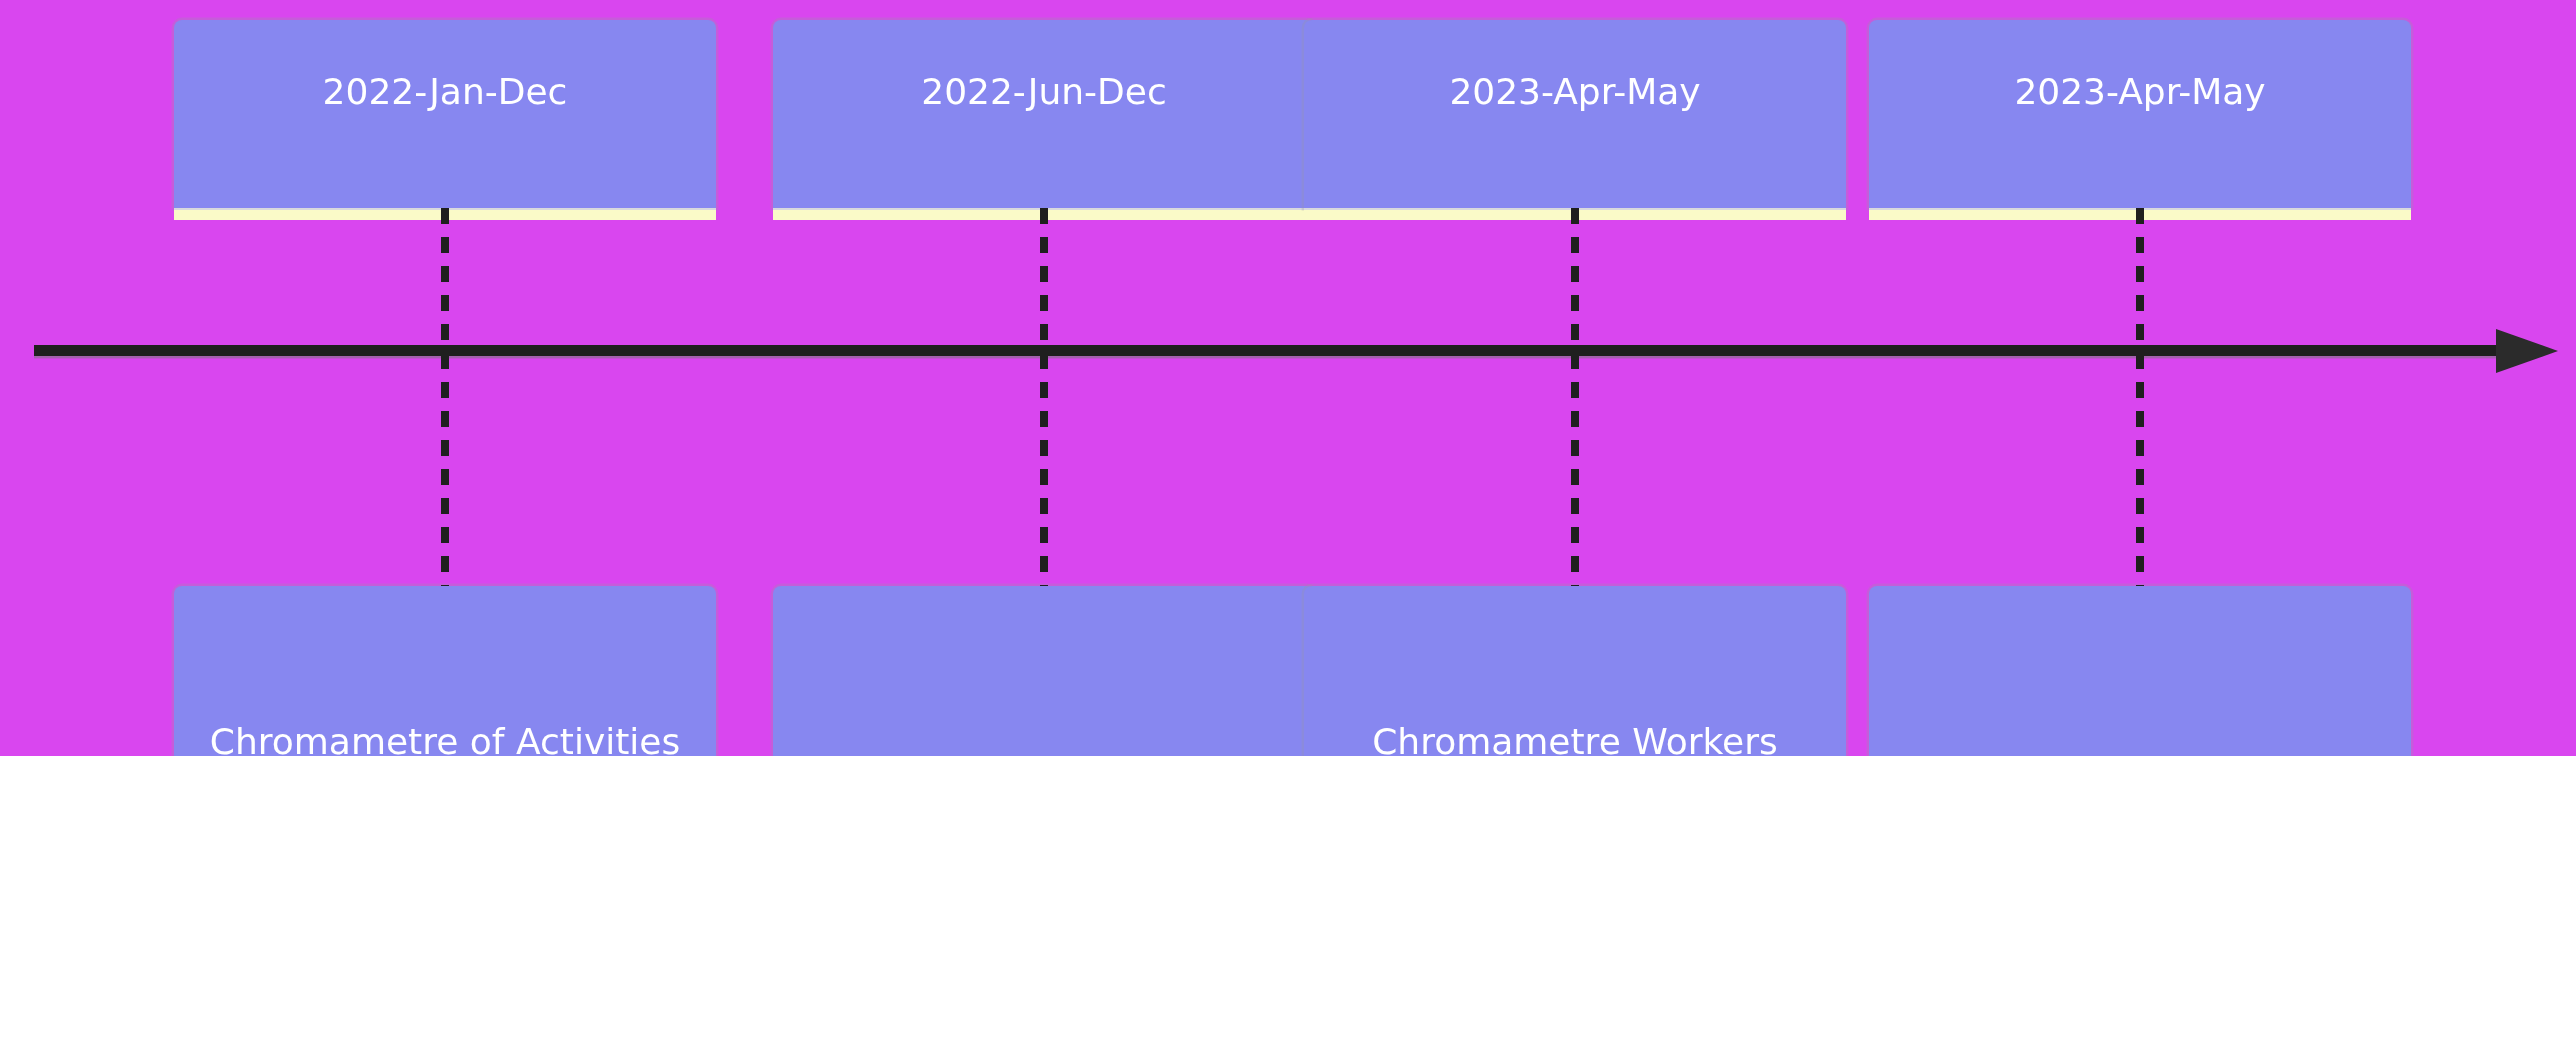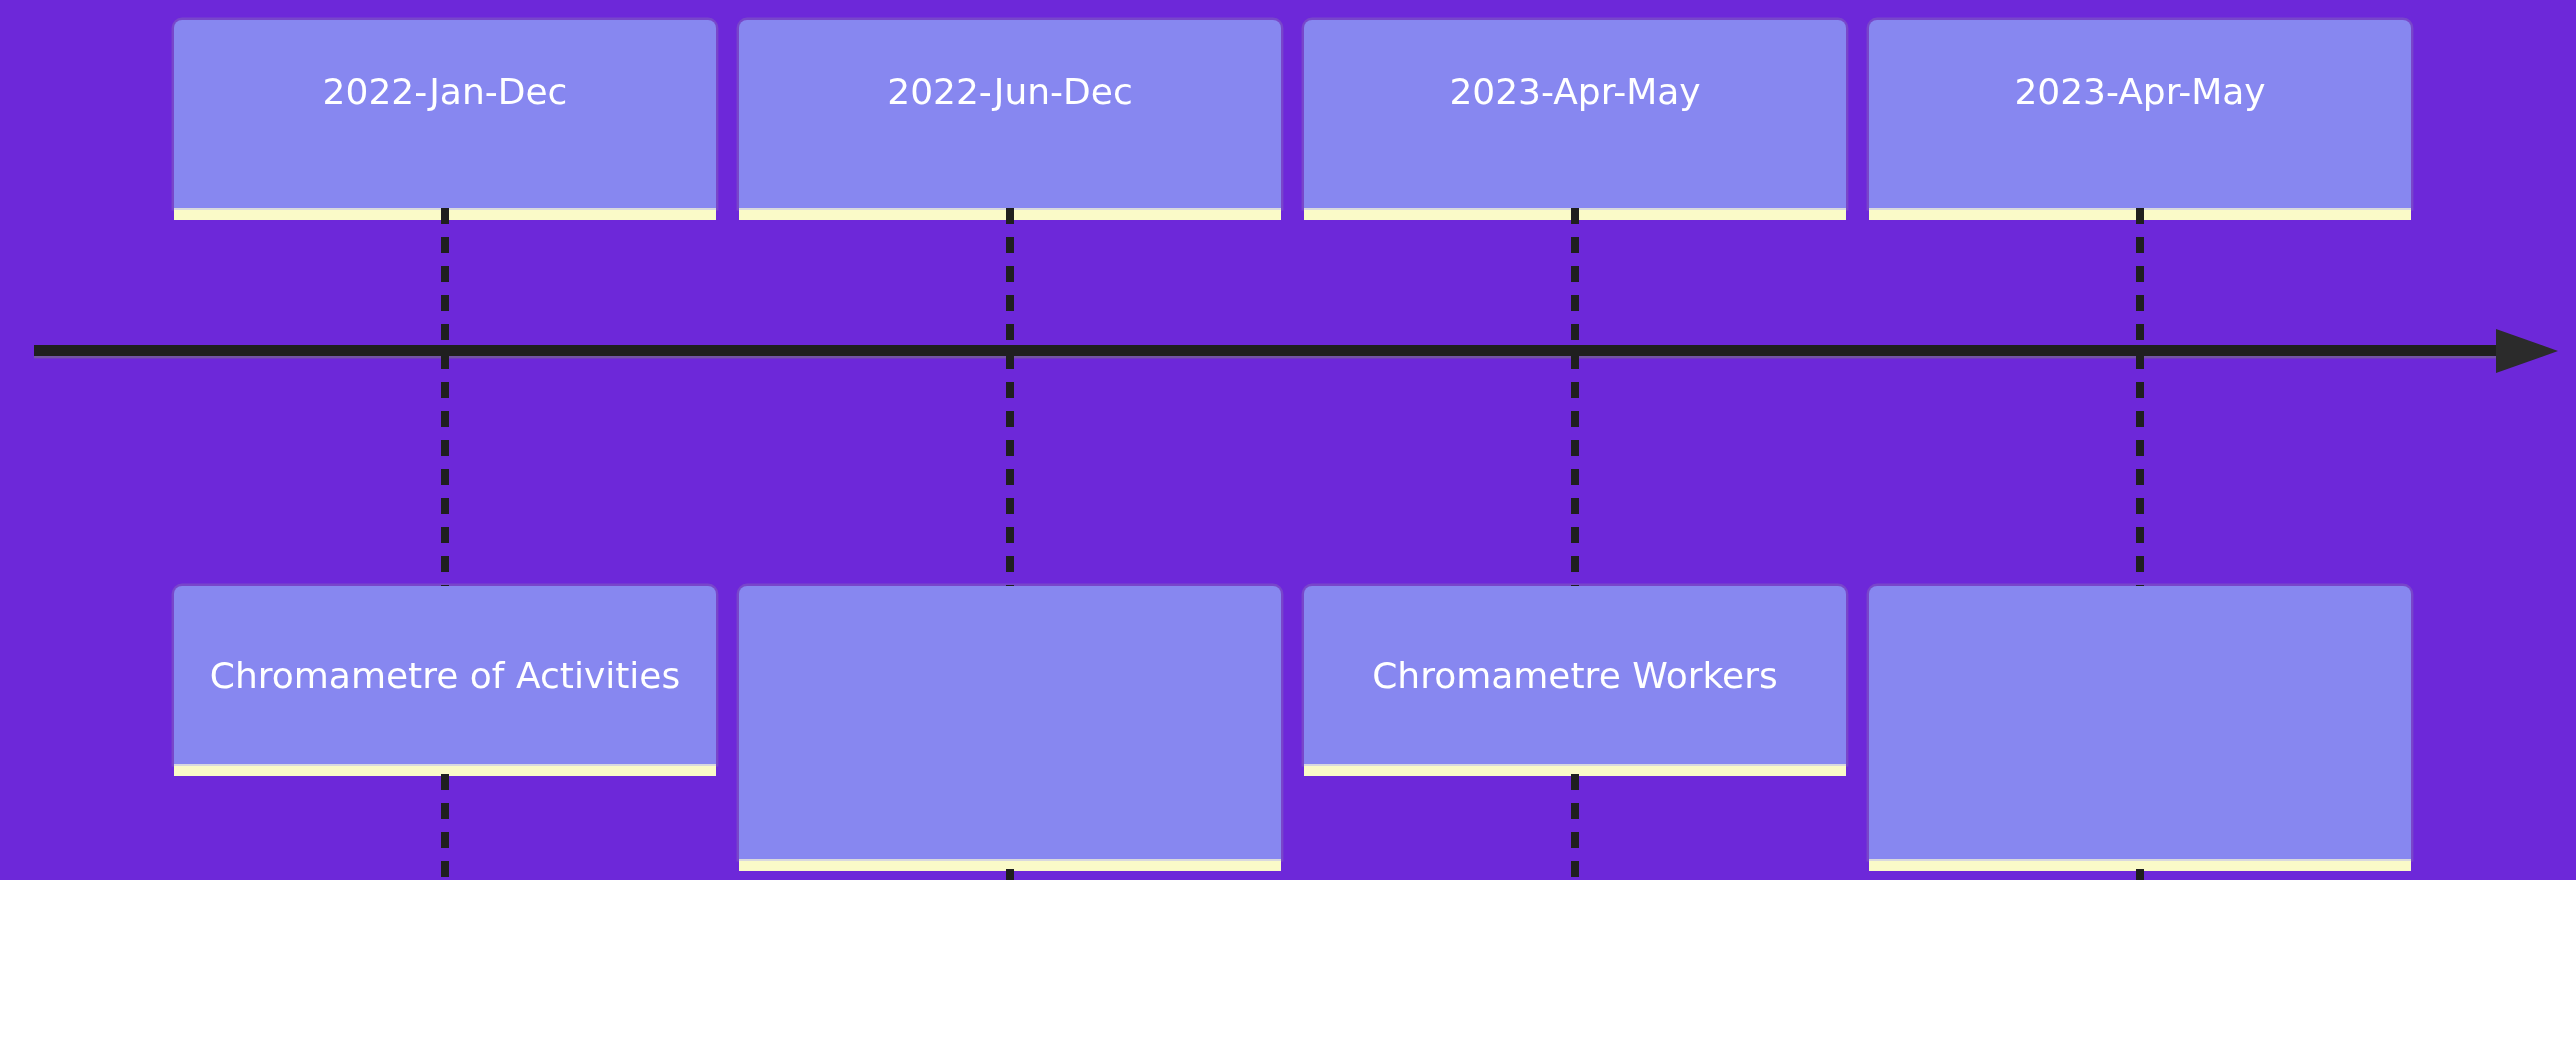--- a/index.html
+++ b/index.html
@@ -12,22 +12,22 @@
     --box-fill: #8787F0;
     --box-text: #FFFFFF;
     --accent-strip: #FAFAC8;
     --strip-edge: #D8D8DE;
     --line-color: #1F1F1F;
     --arrow-fill: #2B2B2B;
   }
   .canvas {
     position: relative;
     width: 2576px;
-    height: 880px;
-    background: #6d28d9;
+    height: 756px;
+    background: #d946ef;
     overflow: hidden;
   }
 
   
   .axis-line {
     position: absolute;
     left: 34px;
     top: 345px;
     width: 2467px;
     height: 11.4px;
@@ -48,21 +48,21 @@
   }
 
   
   .col {
     position: absolute;
     top: 0;
     width: 542px;
     height: 1056px;
   }
   .col.c1 { left: 174px; }
-  .col.c2 { left: 739px; }
+  .col.c2 { left: 773px; }
   .col.c3 { left: 1304px; }
   .col.c4 { left: 1869px; }
 
   
   .box {
     position: absolute;
     left: 0;
     width: 542px;
     background: var(--box-fill);
     border-radius: 8px 8px 0 0;
@@ -88,20 +88,21 @@
     border-top: 2.4px solid var(--strip-edge);
   }
   .date-box {
     top: 20px;
     height: 188px;
     padding-bottom: 45px;
   }
   .activity-box {
     top: 586px;
     height: 178px;
+    align-items: flex-end;
   }
   .col.tall .activity-box {
     height: 273px;
   }
 
   
   .dash {
     position: absolute;
     left: calc(50% - 4px);
     width: 8px;

